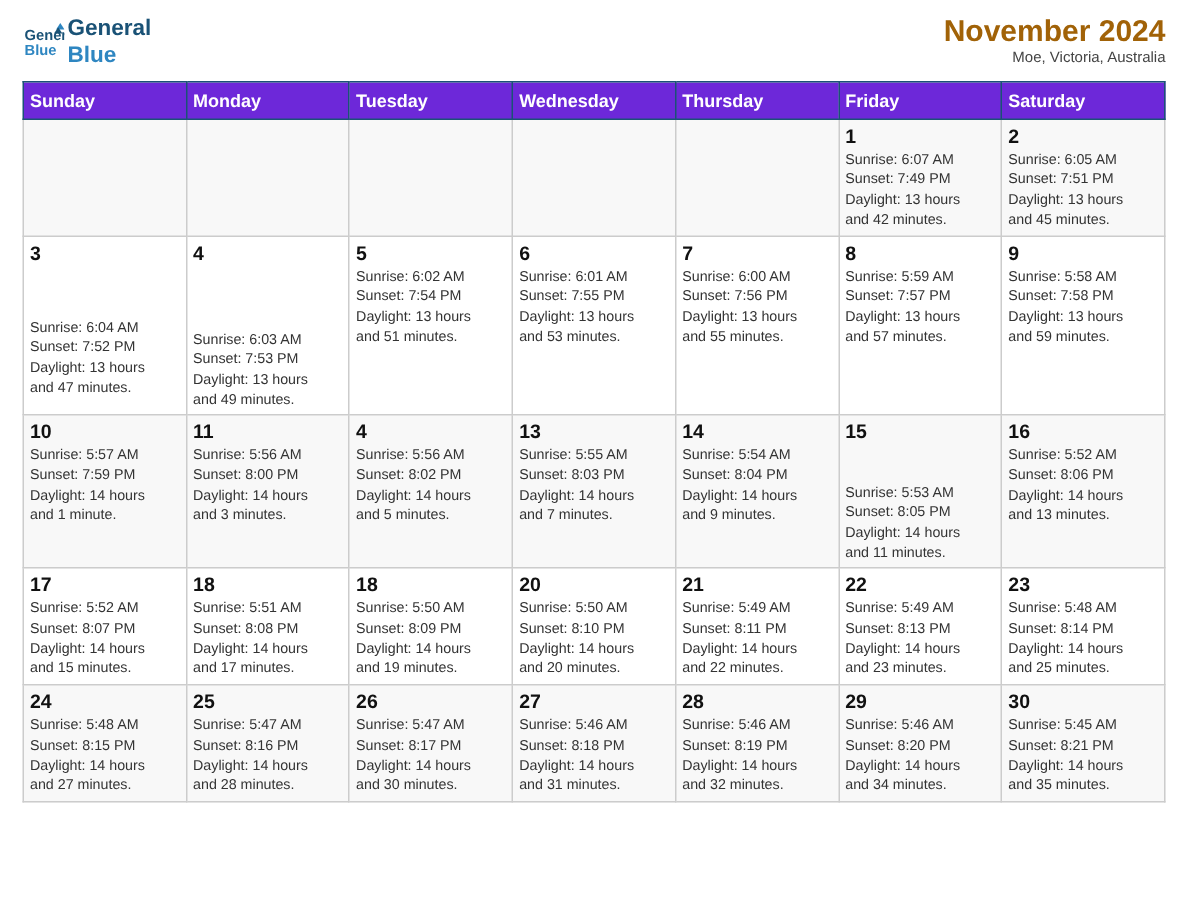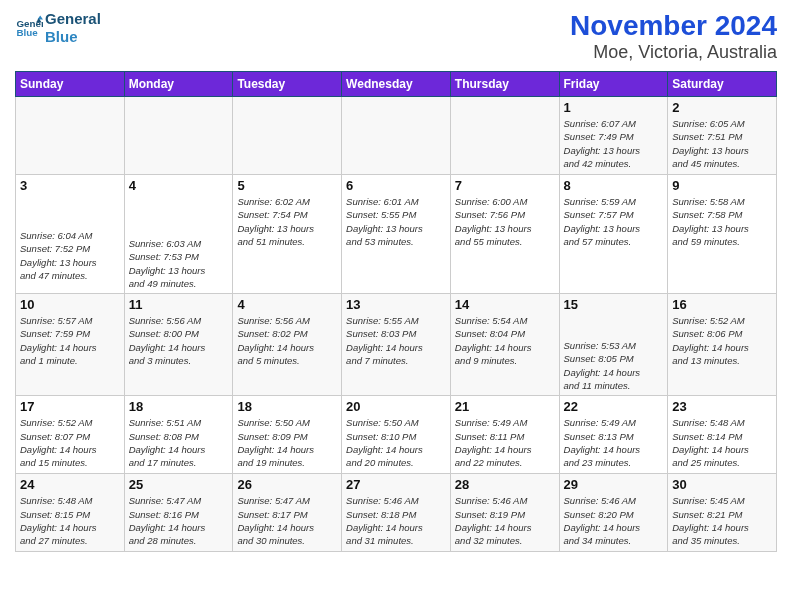--- a/index.html
+++ b/index.html
@@ -26,26 +26,26 @@
       gap: 2px;
     }
     .logo-icon {
       width: 28px;
       height: 28px;
     }
     .title-block {
       text-align: right;
     }
     .month-title {
-      font-size: 28px;
+      font-size: 20px;
       font-weight: bold;
-      color: #1d4ed8;
+      color: #a16207;
     }
     .location {
-      font-size: 18px;
+      font-size: 10px;
       color: #444;
     }
     table {
       width: 100%;
       border-collapse: collapse;
       table-layout: fixed;
     }
     thead th {
       background: #6d28d9;
       color: #fff;
@@ -71,21 +71,20 @@
       font-size: 13px;
       font-weight: bold;
       color: #111;
       display: block;
       margin-bottom: 2px;
     }
     .day-info {
       font-size: 9.5px;
       line-height: 1.4;
       color: #333;
-      font-style: italic;
     }
     td.empty {
       background: #fff;
     }
     tbody tr:nth-child(odd) td.empty {
       background: #f8f8f8;
     }
   </style>
 </head>
 <body>
@@ -162,21 +161,21 @@
           <td>
             <span class="day-num">5</span>
             <div class="day-info" style="white-space: pre-line;">Sunrise: 6:02 AM
 Sunset: 7:54 PM
 Daylight: 13 hours
 and 51 minutes.</div>
           </td>
           <td>
             <span class="day-num">6</span>
             <div class="day-info" style="white-space: pre-line;">Sunrise: 6:01 AM
-Sunset: 5:55 PM
+Sunset: 7:55 PM
 Daylight: 13 hours
 and 53 minutes.</div>
           </td>
           <td>
             <span class="day-num">7</span>
             <div class="day-info" style="white-space: pre-line;">Sunrise: 6:00 AM
 Sunset: 7:56 PM
 Daylight: 13 hours
 and 55 minutes.</div>
           </td>

